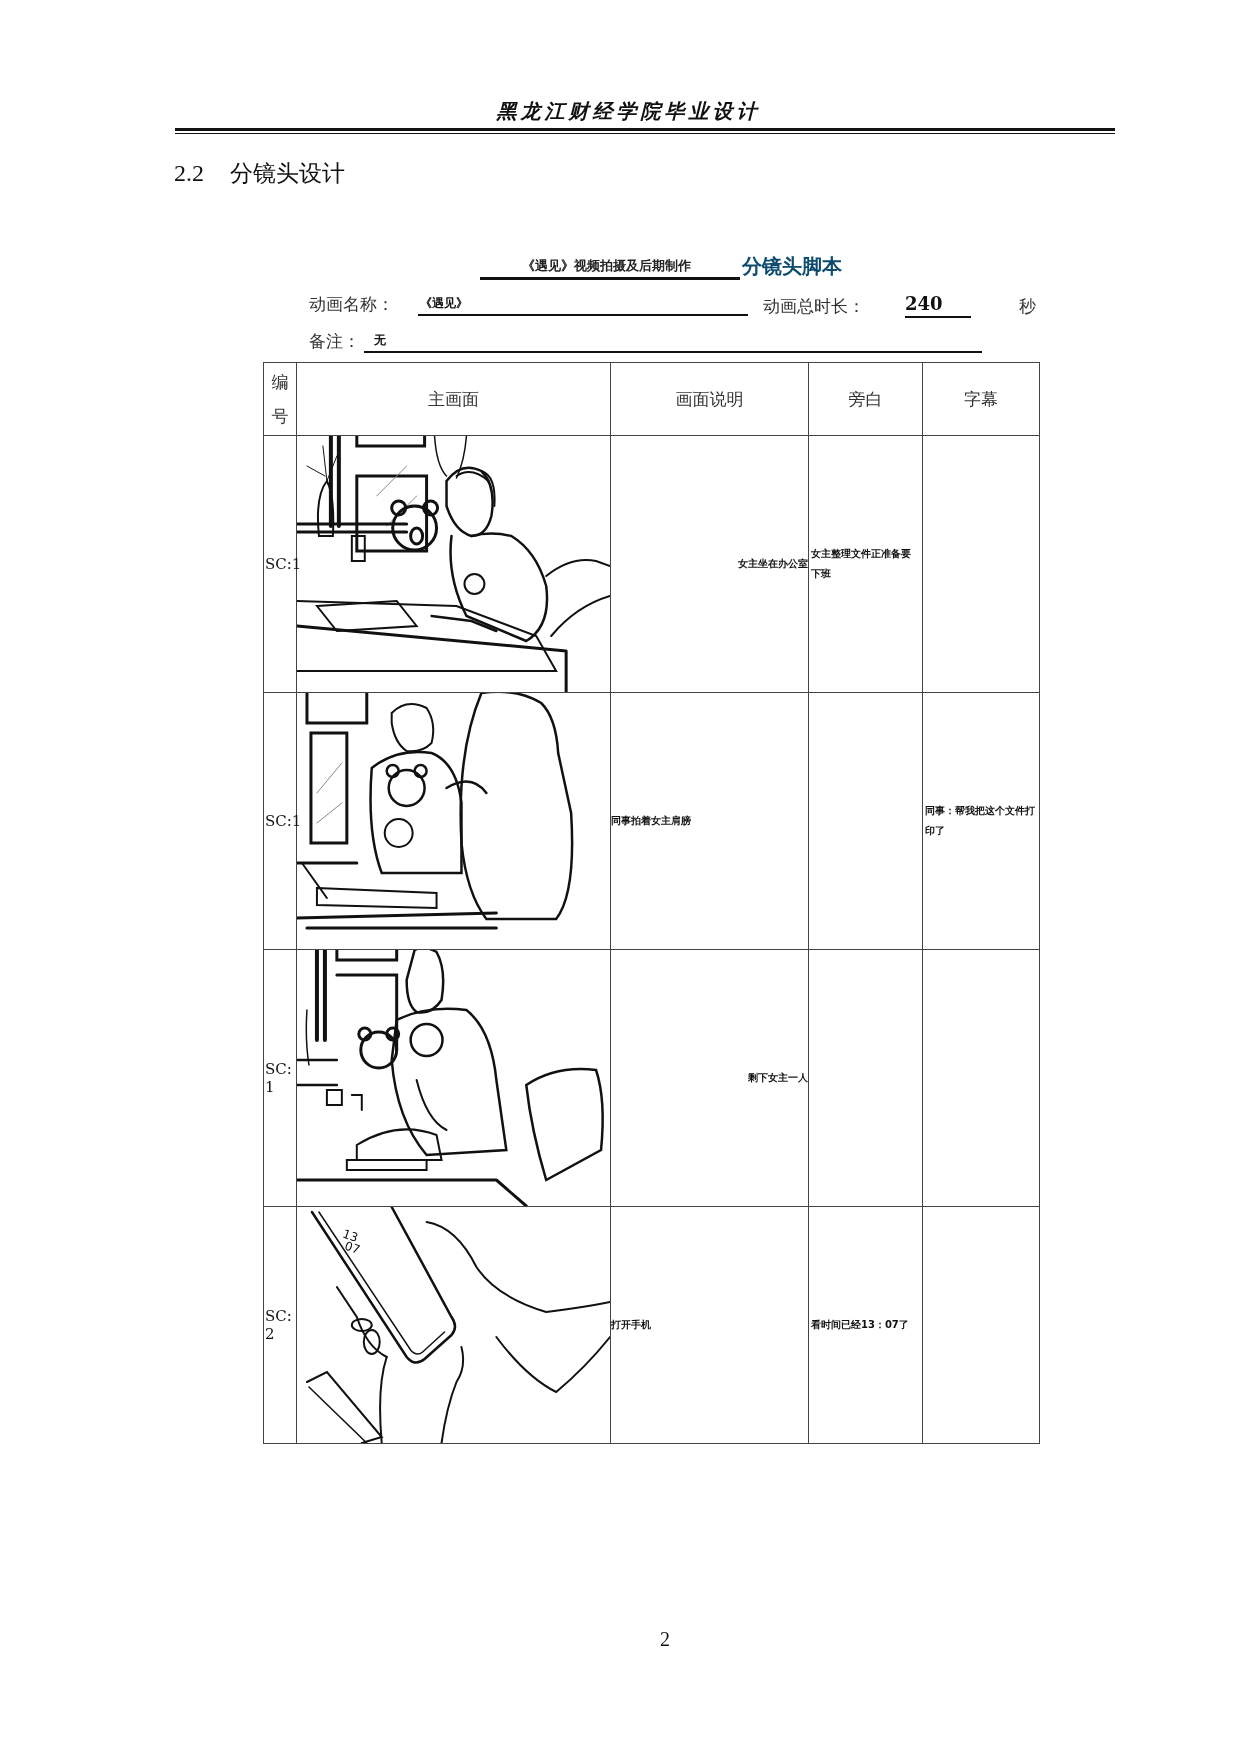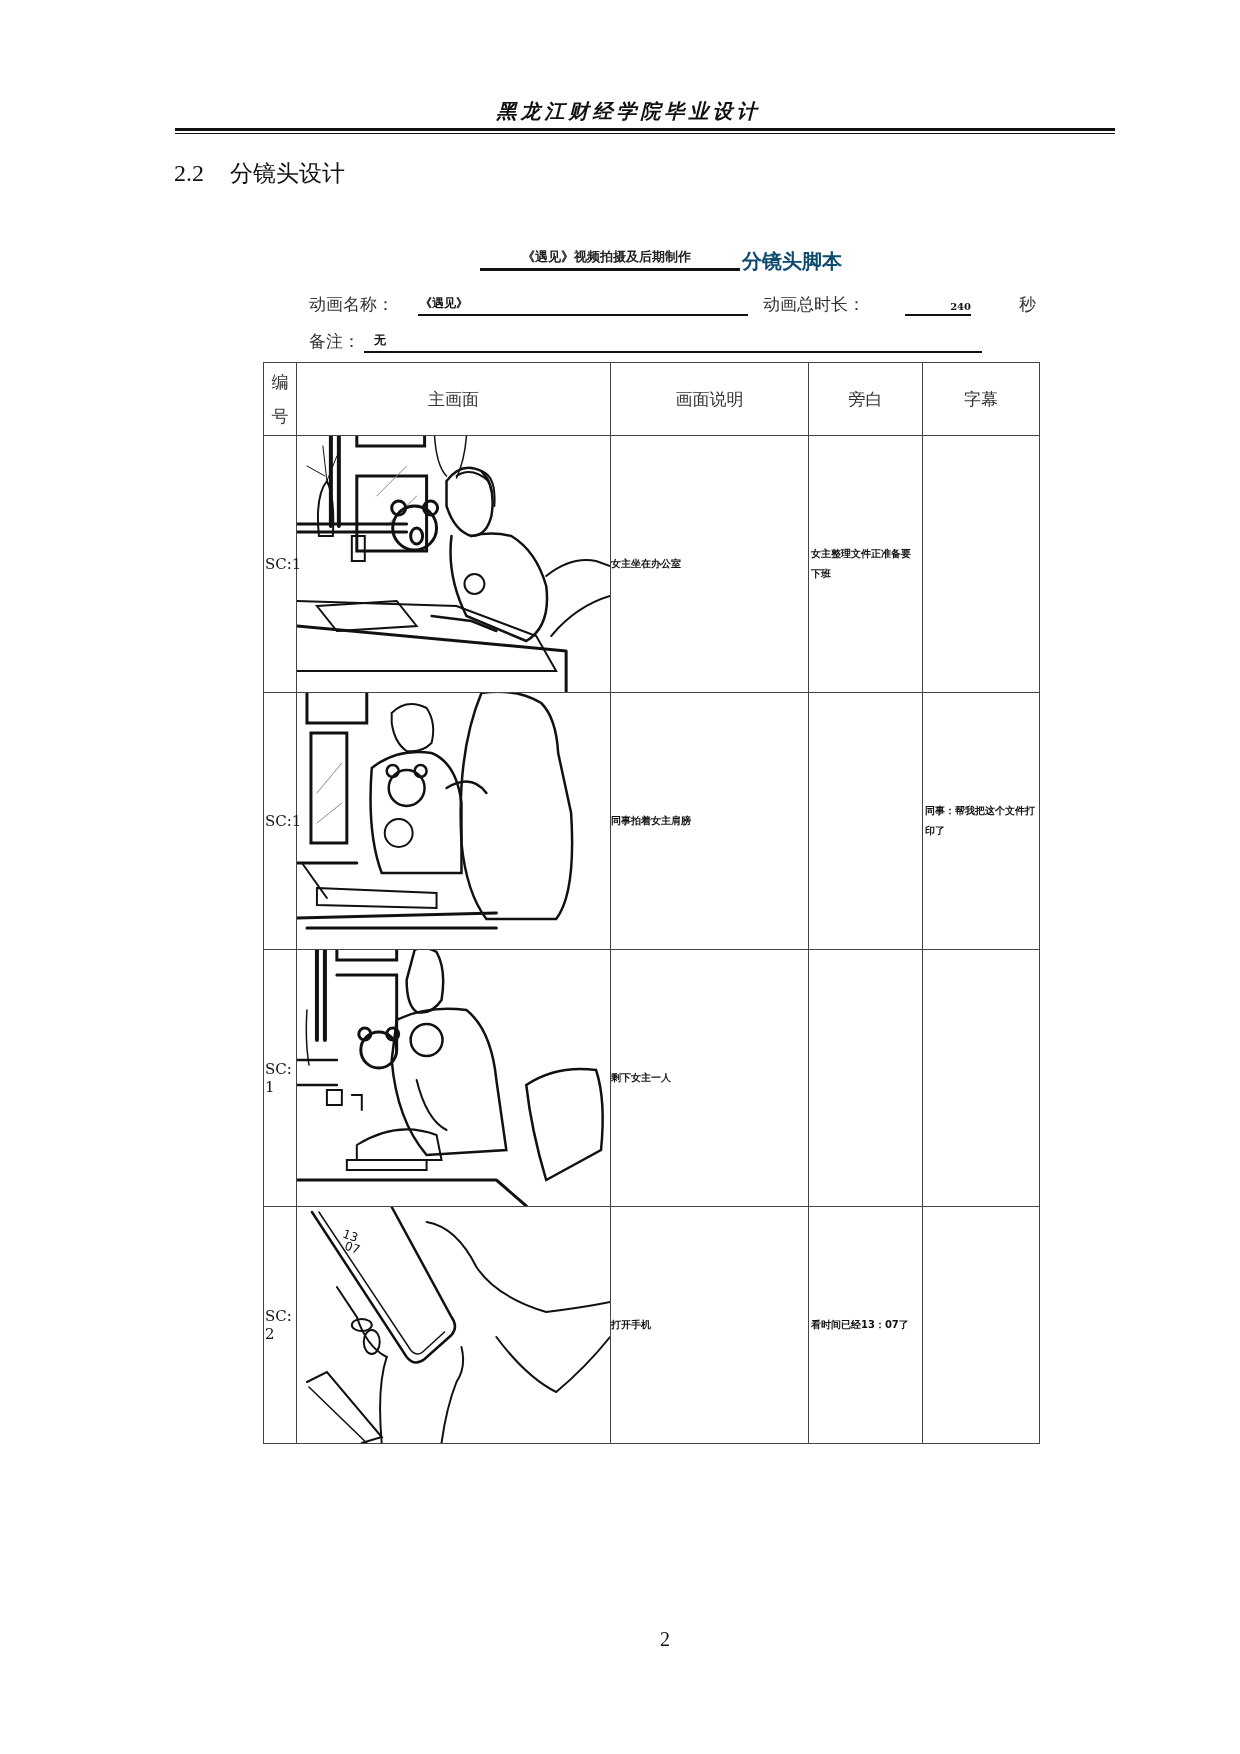--- a/index.html
+++ b/index.html
@@ -7,46 +7,46 @@
 
     .header-title { position: absolute; left: 0; top: 98px; width: 1117px; text-align: center; padding-left: 140px; box-sizing: border-box; font-family: "DejaVu Serif", serif; font-size: 20px; font-weight: bold; font-style: italic; letter-spacing: 4px; color: #111; }
     .header-rule { position: absolute; left: 175px; width: 940px; background: #111; }
     .rule-a { top: 128px; height: 3px; }
     .rule-b { top: 133px; height: 1px; }
 
     .section-heading { position: absolute; left: 174px; top: 158px; font-size: 24px; color: #111; }
     .section-heading .num { font-family: "Liberation Serif", serif; margin-right: 26px; }
     .section-heading .txt { font-family: "DejaVu Sans", sans-serif; font-size: 23px; }
 
-    .script-title { position: absolute; left: 480px; top: 248px; height: 32px; display: flex; align-items: flex-start; }
+    .script-title { position: absolute; left: 480px; top: 248px; height: 32px; display: flex; align-items: flex-end; }
     .script-title .project { display: inline-block; width: 260px; border-bottom: 3px solid #111; font-family: "DejaVu Sans", sans-serif; font-weight: bold; font-size: 13px; padding-bottom: 2px; padding-left: 42px; box-sizing: border-box; color: #222; }
     .script-title .doc-type { font-family: "DejaVu Sans", sans-serif; font-weight: bold; font-size: 20px; margin-left: 2px; color: #0c4a6e; }
 
     .meta-row { position: absolute; font-family: "DejaVu Serif", serif; font-size: 17px; color: #333; display: flex; align-items: flex-end; }
     .meta-row .label { white-space: nowrap; }
     .meta-row .line { border-bottom: 2px solid #111; font-family: "DejaVu Sans", sans-serif; font-weight: bold; font-size: 12px; color: #111; padding-bottom: 2px; box-sizing: border-box; margin-left: 24px; }
     .row-name { left: 309px; top: 293px; }
     .row-name .line { width: 330px; padding-left: 2px; }
     .row-duration { left: 763px; top: 293px; gap: 28px; }
-    .row-duration .line { width: 66px; text-align: right; font-family: "DejaVu Serif", serif; font-size: 10px; margin-left: 12px; }
+    .row-duration .line { width: 66px; text-align: left; font-family: "DejaVu Serif", serif; font-size: 18px; margin-left: 12px; }
     .row-duration .unit { margin-left: 20px; }
     .row-notes { left: 309px; top: 330px; }
     .row-notes .line { width: 618px; padding-left: 10px; margin-left: 4px; }
 
     table.storyboard { position: absolute; left: 263px; top: 362px; width: 776px; border-collapse: collapse; table-layout: fixed; }
     .storyboard td, .storyboard th { border: 1px solid #444; padding: 0; vertical-align: middle; }
     .storyboard th { font-family: "DejaVu Serif", serif; font-weight: normal; font-size: 17px; color: #333; height: 72px; }
     .storyboard th.col-id { writing-mode: horizontal-tb; line-height: 34px; }
     .storyboard th.col-id span { display: block; }
     .storyboard tr.shot td { height: 256px; }
     .storyboard tr.shot.last td { height: 236px; }
     .storyboard td.id { font-family: "DejaVu Serif", serif; font-size: 15px; text-align: left; padding-left: 1px; color: #111; }
     .storyboard td.frame { overflow: hidden; position: relative; }
     .storyboard td.frame svg { display: block; width: 100%; height: 100%; }
-    .storyboard td.desc { font-family: "DejaVu Sans", sans-serif; font-weight: bold; font-size: 10px; text-align: left; color: #111; }
+    .storyboard td.desc { font-family: "DejaVu Sans", sans-serif; font-weight: bold; font-size: 10px; text-align: right; color: #111; }
     .storyboard td.desc.left { text-align: left; }
     .storyboard td.small { font-family: "DejaVu Sans", sans-serif; font-weight: bold; font-size: 10px; line-height: 20px; text-align: left; padding: 0 2px; color: #111; }
 
     .page-number { position: absolute; left: 0; width: 1240px; top: 1628px; text-align: center; padding-left: 90px; box-sizing: border-box; font-family: "Liberation Serif", serif; font-size: 20px; color: #111; }
   </style>
 </head>
 <body>
 
 <div class="header-title">黑龙江财经学院毕业设计</div>
 <div class="header-rule rule-a"></div>

